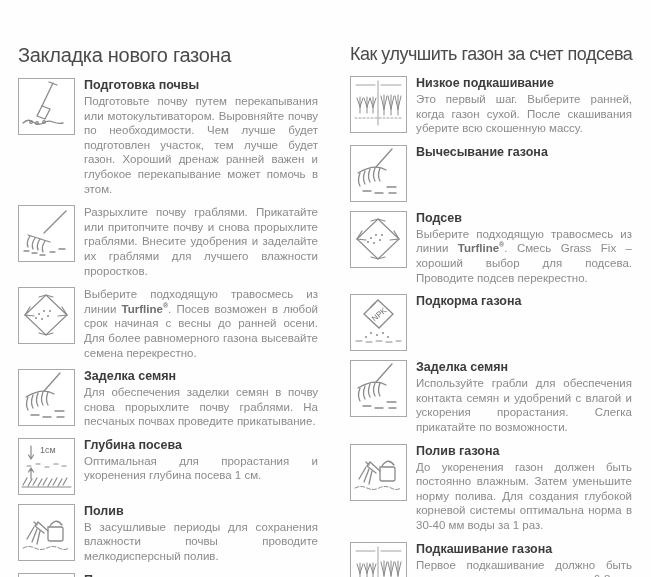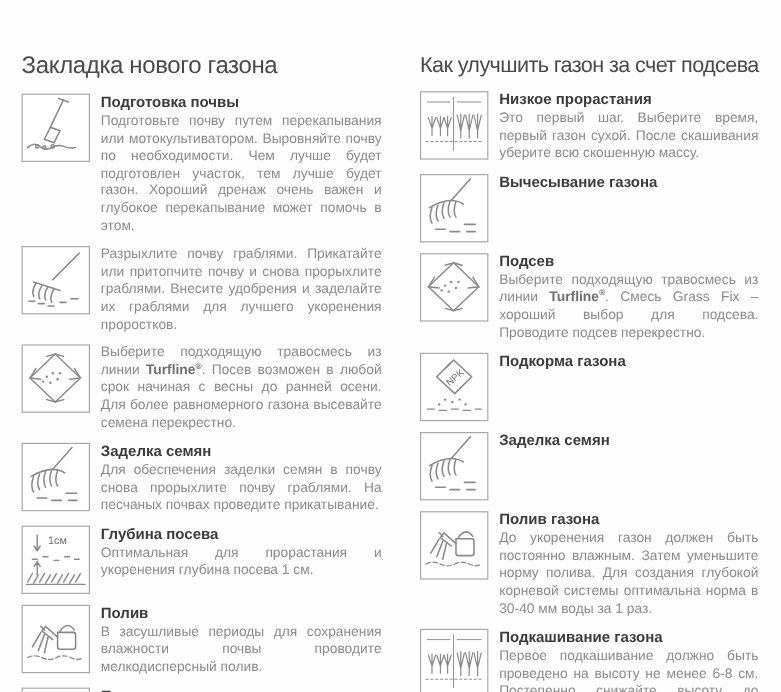--- a/index.html
+++ b/index.html
@@ -49,40 +49,40 @@
               <path d="M23 27 l8 3 -5 10 -8 -3 z"></path>
               <path d="M4 44 q5 -5 10 -1 t10 1 t10 -1 t10 1"></path>
               <circle cx="12" cy="43" r="1.3"></circle>
               <circle cx="18" cy="44" r="1.3"></circle>
               <circle cx="25" cy="43" r="1.3"></circle>
             </g>
           </svg>
         </div>
       <div class="sec-text">
         <h3 class="sec-title">Подготовка почвы</h3>
-        <p class="sec-body">Подготовьте почву путем перекапывания или мотокультиватором. Выровняйте почву по необходимости. Чем лучше будет подготовлен участок, тем лучше будет газон. Хороший дренаж очень важен и глубокое перекапывание может помочь в этом.</p>
+        <p class="sec-body">Подготовьте почву путем перекапывания или мотокультиватором. Выровняйте почву по необходимости. Чем лучше будет подготовлен участок, тем лучше будет газон. Хороший дренаж ранней важен и глубокое перекапывание может помочь в этом.</p>
       </div>
     </div>
 
     <div class="section">
       <div class="icon-box">
           <svg viewBox="0 0 55 55">
             <g stroke="#8a8a8a" fill="none" stroke-width="1.3" stroke-linecap="round">
               <path d="M47 5 L25 27"></path>
               <path d="M9 29 L31 36"></path>
               <path d="M11 30 q-4 6 -2 11"></path>
               <path d="M16 32 q-4 6 -2 11"></path>
               <path d="M21 33 q-4 6 -2 11"></path>
               <path d="M26 35 q-4 6 -2 11"></path>
               <path d="M5 45 h5 M13 47 h5 M21 49 h5 M31 46 h5 M40 43 h6"></path>
             </g>
           </svg>
         </div>
       <div class="sec-text">
-        <p class="sec-body">Разрыхлите почву граблями. Прикатайте или притопчите почву и снова прорыхлите граблями. Внесите удобрения и заделайте их граблями для лучшего укоренения проростков.</p>
+        <p class="sec-body">Разрыхлите почву граблями. Прикатайте или притопчите почву и снова прорыхлите граблями. Внесите удобрения и заделайте их граблями для лучшего влажности проростков.</p>
       </div>
     </div>
 
     <div class="section">
       <div class="icon-box">
           <svg viewBox="0 0 55 55">
             <g stroke="#8a8a8a" fill="none" stroke-width="1.2" stroke-linecap="round">
               <path d="M27 7 L48 27 L27 47 L6 27 Z"></path>
               <path d="M43 19 l5 8 -9 1"></path>
               <path d="M11 19 l-5 8 9 1"></path>
@@ -199,22 +199,22 @@
               <path d="M16 30 l-3 -9 M16 30 v-10 M16 30 l3 -9 M16 30 v6"></path>
               <path d="M22 30 l-3 -9 M22 30 v-10 M22 30 l3 -9 M22 30 v6"></path>
               <path d="M33 32 l-3 -13 M33 32 V18 M33 32 l3 -13 M33 32 v6"></path>
               <path d="M40 32 l-3 -13 M40 32 V18 M40 32 l3 -13 M40 32 v6"></path>
               <path d="M47 32 l-3 -13 M47 32 V18 M47 32 l3 -13 M47 32 v6"></path>
               <path d="M4 41 h47" stroke-dasharray="2 2" stroke-width="0.8"></path>
             </g>
           </svg>
         </div>
       <div class="sec-text">
-        <h3 class="sec-title">Низкое прорастания</h3>
-        <p class="sec-body">Это первый шаг. Выберите время, первый газон сухой. После скашивания уберите всю скошенную массу.</p>
+        <h3 class="sec-title">Низкое подкашивание</h3>
+        <p class="sec-body">Это первый шаг. Выберите ранней, когда газон сухой. После скашивания уберите всю скошенную массу.</p>
       </div>
     </div>
 
     <div class="section">
       <div class="icon-box">
           <svg viewBox="0 0 55 55">
             <g stroke="#8a8a8a" fill="none" stroke-width="1.3" stroke-linecap="round">
               <path d="M41 3 L25 21"></path>
               <path d="M7 27 Q24 17 35 24"></path>
               <path d="M9 27 q-3 8 0 13"></path>
@@ -290,20 +290,21 @@
               <path d="M14 25 q-3 8 0 13"></path>
               <path d="M19 23 q-3 8 0 13"></path>
               <path d="M24 22 q-3 8 0 13"></path>
               <path d="M29 22 q-3 8 0 13"></path>
               <path d="M12 45 h8 M24 47 h8 M36 41 h9 M38 47 h7"></path>
             </g>
           </svg>
         </div>
       <div class="sec-text">
         <h3 class="sec-title">Заделка семян</h3>
+        <p class="sec-body">Используйте грабли для обеспечения контакта семян и удобрений с влагой и ускорения прорастания. Слегка прикатайте по возможности.</p>
       </div>
     </div>
 
     <div class="section">
       <div class="icon-box">
           <svg viewBox="0 0 55 55">
             <g stroke="#8a8a8a" fill="none" stroke-width="1.3" stroke-linecap="round">
               <path d="M29 22 h13 a2 2 0 0 1 2 2 v10 a2 2 0 0 1 -2 2 h-11 a2 2 0 0 1 -2 -2 z"></path>
               <path d="M31 21 q6 -9 12 -1"></path>
               <path d="M29 26 L19 17 l-3 4 9 7"></path>

